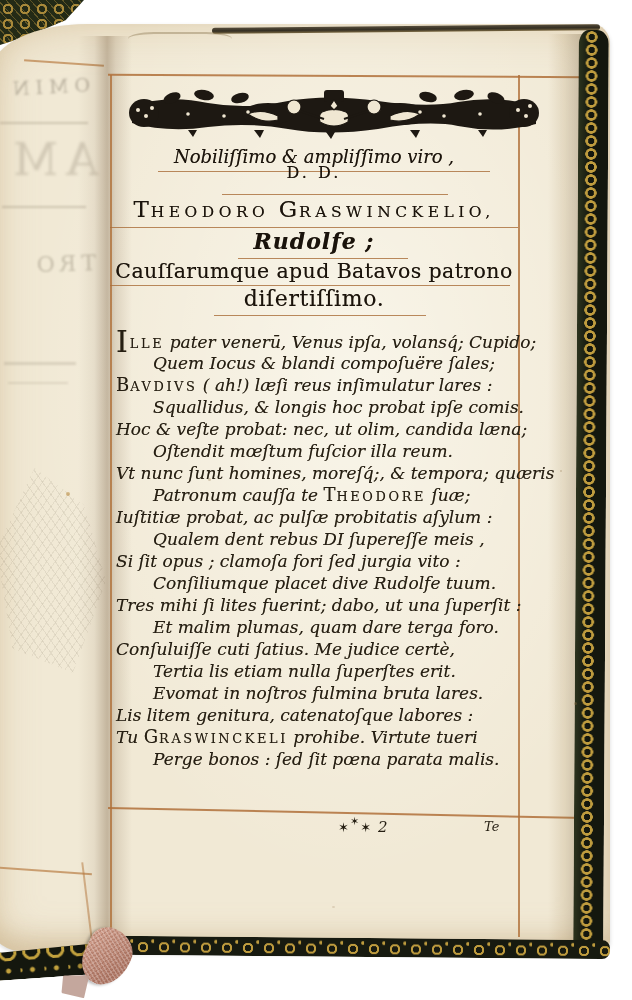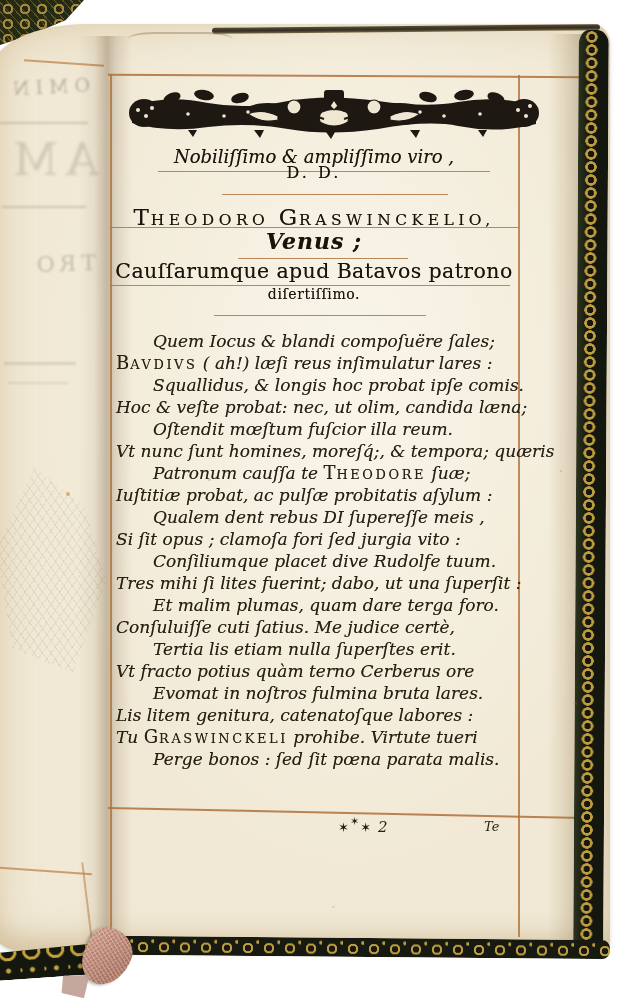--- a/index.html
+++ b/index.html
@@ -115,26 +115,26 @@
   .hr2{top:166px;left:112px;width:226px;}
   .hr3{top:199px;left:0px;width:408px;}
   .hr4{top:230px;left:128px;width:170px;}
   .hr5{top:257px;left:0px;width:400px;}
   .hr6{top:287px;left:104px;width:212px;}
 
   .hd{position:absolute;left:0;right:0;text-align:center;color:#1a130b;
       text-shadow:0 0 .5px rgba(40,28,12,.55);}
   .h-intro{top:118px;font-style:italic;font-size:18px;}
   .h-dd{top:135px;font-size:16px;letter-spacing:3px;}
-  .h-name{top:176px;font-size:16px;}
+  .h-name{top:168px;font-size:16px;}
   .h-name .sg-caps{font-size:15.5px;letter-spacing:4.5px;}
   .h-name .sg-bigcap{font-size:23px;letter-spacing:2px;}
   .h-equiti{top:200px;font-style:italic;font-size:22px;font-weight:bold;letter-spacing:1px;}
   .h-pat1{top:231px;font-size:20.5px;letter-spacing:.4px;}
-  .h-pat2{top:258px;font-size:14px;letter-spacing:.6px;}
+  .h-pat2{top:258px;font-size:22px;letter-spacing:.6px;}
 
   .headpiece{position:absolute;left:18px;top:58px;width:412px;height:54px;}
 
   .poem{position:absolute;left:16px;top:302px;width:420px;color:#251e12;
         text-shadow:0 0 .4px rgba(40,30,14,.5);}
   .poem-line{white-space:nowrap;height:22px;font:italic 17px/22px "DejaVu Serif",serif;}
   .poem-line.indent{padding-left:37px;}
   .sg-it{font-style:italic;}
   .sg-caps{font-style:normal;font-size:.76em;letter-spacing:2.6px;}
   .sg-bigcap{font-style:normal;font-size:1.06em;letter-spacing:1px;}
@@ -236,45 +236,45 @@
           <path d="M240,25 L216,33"></path>
         </g>
       </svg>
 
       <div class="hd h-intro">Nobiliſſimo &amp; ampliſſimo viro ,</div>
       <div class="h-rule hr1"></div>
       <div class="hd h-dd">D. D.</div>
       <div class="h-rule hr2"></div>
       <div class="hd h-name"><span class="sg-bigcap">T</span><span class="sg-caps">HEODORO </span><span class="sg-bigcap">G</span><span class="sg-caps">RASWINCKELIO,</span></div>
       <div class="h-rule hr3"></div>
-      <div class="hd h-equiti">Venus ;</div>
+      <div class="hd h-equiti">Rudolfe ;</div>
       <div class="h-rule hr4"></div>
       <div class="hd h-pat1">Cauſſarumque apud Batavos patrono</div>
       <div class="h-rule hr5"></div>
       <div class="hd h-pat2">diſertiſſimo.</div>
       <div class="h-rule hr6"></div>
     </div>
 
     <div class="poem">
+        <div class="poem-line"><span class="sg-initial">I</span><span class="sg-caps">LLE</span><span class="sg-it"> pater venerū, Venus ipſa, volansq́; Cupido;</span></div>
         <div class="poem-line indent"><span class="sg-it">Quem Iocus &amp; blandi compoſuëre ſales;</span></div>
         <div class="poem-line"><span class="sg-bigcap">B</span><span class="sg-caps">AVDIVS</span><span class="sg-it"> ( ah!) læſi reus inſimulatur lares :</span></div>
         <div class="poem-line indent"><span class="sg-it">Squallidus, &amp; longis hoc probat ipſe comis.</span></div>
         <div class="poem-line"><span class="sg-it">Hoc &amp; veſte probat: nec, ut olim, candida læna;</span></div>
         <div class="poem-line indent"><span class="sg-it">Oſtendit mœſtum fuſcior illa reum.</span></div>
         <div class="poem-line"><span class="sg-it">Vt nunc ſunt homines, moreſq́;, &amp; tempora; quæris</span></div>
         <div class="poem-line indent"><span class="sg-it">Patronum cauſſa te </span><span class="sg-bigcap">T</span><span class="sg-caps">HEODORE</span><span class="sg-it"> ſuæ;</span></div>
         <div class="poem-line"><span class="sg-it">Iuſtitiæ probat, ac pulſæ probitatis aſylum :</span></div>
         <div class="poem-line indent"><span class="sg-it">Qualem dent rebus DI ſupereſſe meis ,</span></div>
         <div class="poem-line"><span class="sg-it">Si ſit opus ;  clamoſa fori ſed jurgia vito :</span></div>
         <div class="poem-line indent"><span class="sg-it">Conſiliumque placet dive Rudolfe tuum.</span></div>
         <div class="poem-line"><span class="sg-it">Tres mihi ſi lites fuerint; dabo, ut una ſuperſit :</span></div>
         <div class="poem-line indent"><span class="sg-it">Et malim plumas, quam dare terga foro.</span></div>
         <div class="poem-line"><span class="sg-it">Conſuluiſſe cuti ſatius. Me judice certè,</span></div>
         <div class="poem-line indent"><span class="sg-it">Tertia lis etiam nulla ſuperſtes erit.</span></div>
-        <div class="poem-line"><span class="sg-it">Vt fracto potius quàm terno Cerberus ore</span></div>
         <div class="poem-line indent"><span class="sg-it">Evomat in noſtros fulmina bruta lares.</span></div>
         <div class="poem-line"><span class="sg-it">Lis litem genitura, catenatoſque labores :</span></div>
         <div class="poem-line"><span class="sg-it">Tu </span><span class="sg-bigcap">G</span><span class="sg-caps">RASWINCKELI</span><span class="sg-it"> prohibe.  Virtute tueri</span></div>
         <div class="poem-line indent"><span class="sg-it">Perge bonos : ſed ſit pœna parata malis.</span></div>
       </div>
 
     <div class="sig">
       <span class="star">✶</span><span class="star mid">✶</span><span class="star">✶</span><span class="signum">2</span>
     </div>
     <div class="catch">Te</div>

